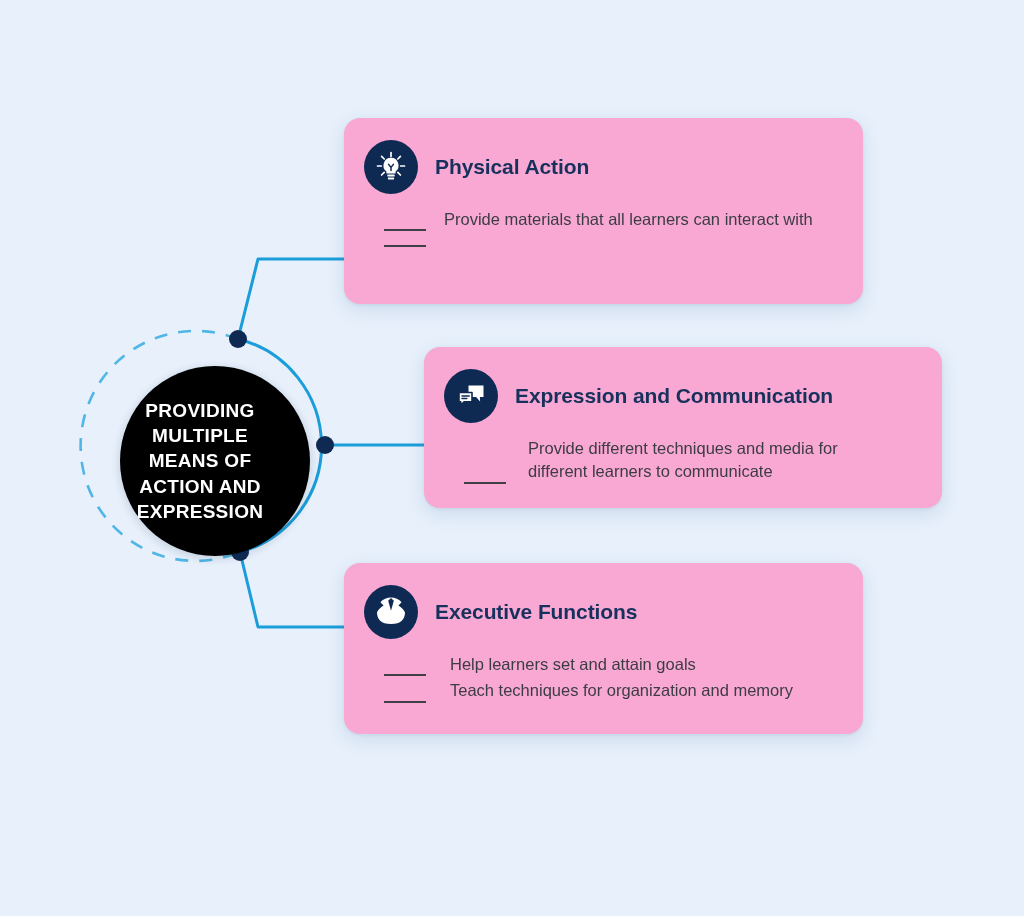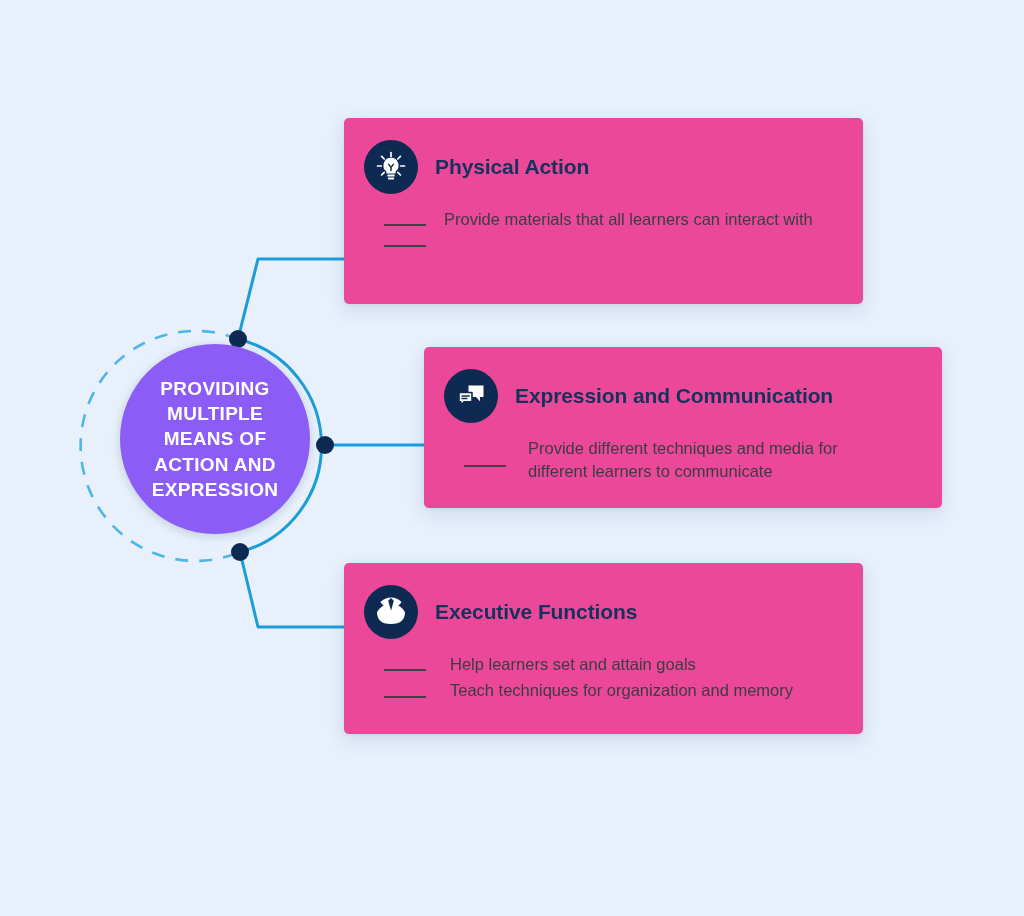--- a/index.html
+++ b/index.html
@@ -32,48 +32,47 @@
     width: 1024px;
     height: 916px;
     z-index: 1;
     pointer-events: none;
   }
 
   
   .hub {
     position: absolute;
     left: 120px;
-    top: 344px;
+    top: 366px;
     width: 190px;
     height: 190px;
     border-radius: 50%;
-    background: #8b5cf6;
+    background: #000000;
     z-index: 3;
     display: flex;
     align-items: center;
-    justify-content: center;
     box-shadow: 0 2px 10px rgba(14,42,83,0.18);
   }
   .hub-label {
     color: #ffffff;
     font-size: 19px;
     line-height: 1.32;
     font-weight: bold;
     letter-spacing: 0.3px;
     text-align: center;
     text-transform: uppercase;
     width: 160px;
     white-space: pre-line;
   }
 
   
   .card {
     position: absolute;
-    background: #ec4899;
-    border-radius: 5px;
+    background: #f9a8d4;
+    border-radius: 16px;
     box-shadow: 0 6px 18px rgba(70,110,160,0.16), 0 1px 3px rgba(70,110,160,0.10);
     z-index: 4;
     box-sizing: border-box;
   }
   .card-1 { left: 344px; top: 118px;  width: 519px; height: 186px; padding: 22px 26px 0 20px; }
   .card-2 { left: 424px; top: 347px;  width: 518px; height: 161px; padding: 22px 26px 0 20px; }
   .card-3 { left: 344px; top: 563px;  width: 519px; height: 171px; padding: 22px 26px 0 20px; }
 
   .card-head {
     display: flex;
@@ -100,21 +99,21 @@
     letter-spacing: -0.1px;
   }
 
   
   .bullets {
     margin-top: 14px;
     padding-left: 20px;
   }
   .bullet {
     display: flex;
-    align-items: center;
+    align-items: flex-end;
     margin-bottom: 3px;
   }
   .bullet-dash {
     flex: 0 0 42px;
     height: 2px;
     background: #3f3f46;
     margin-top: 11px;
     margin-right: 18px;
   }
   .bullet-text {

